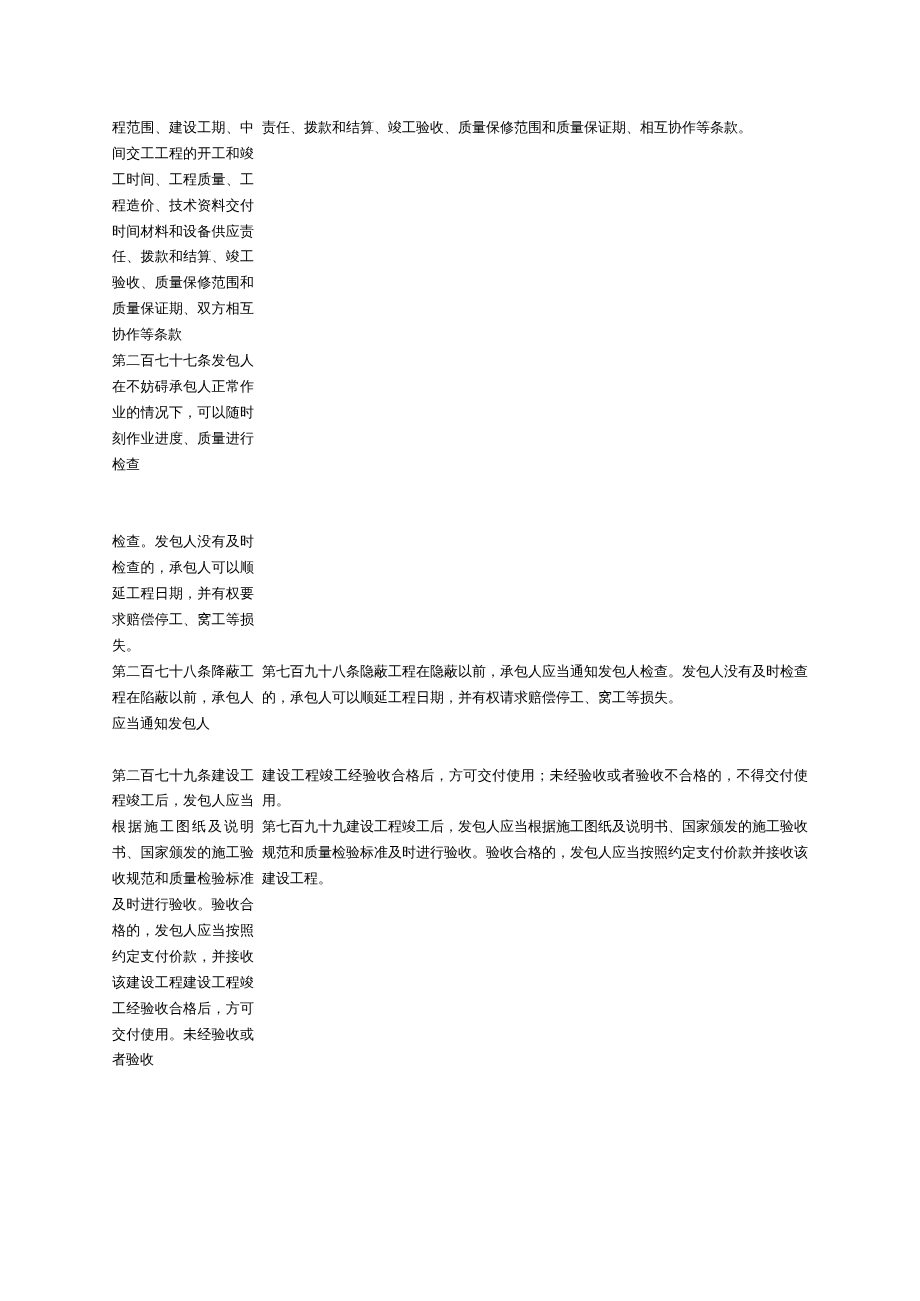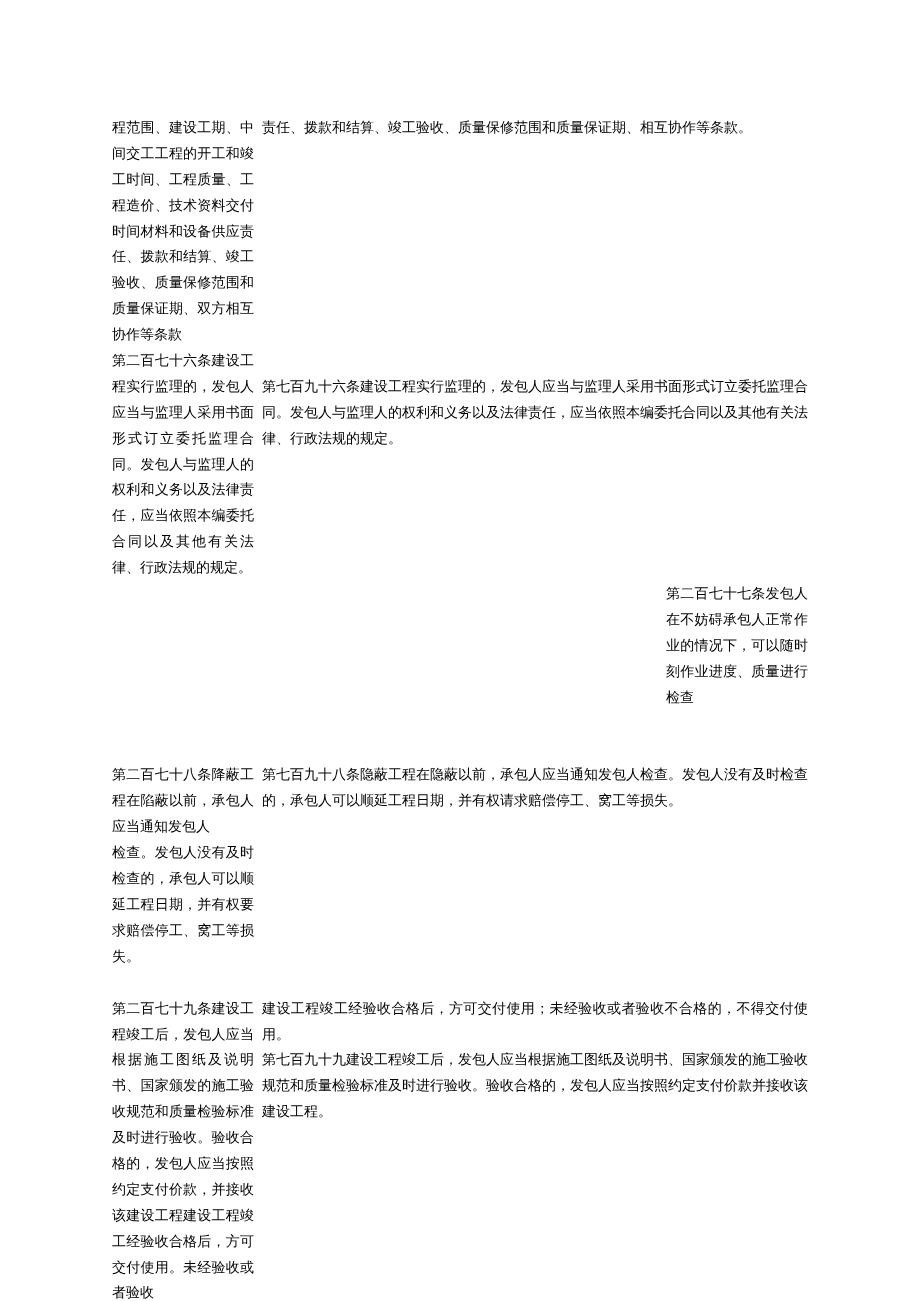--- a/index.html
+++ b/index.html
@@ -26,21 +26,20 @@
       text-justify: inter-ideograph;
     }
     .col-right {
       flex: 1;
       padding-left: 8px;
       text-align: justify;
       text-justify: inter-ideograph;
     }
     .block {
       margin-bottom: 0;
-      justify-content: flex-end;
     }
     .spacer-sm {
       height: 26px;
     }
     .spacer-md {
       height: 52px;
     }
     p {
       margin: 0;
     }
@@ -48,39 +47,35 @@
 </head>
 <body>
 
 <div class="page">
 
   <div class="row block">
     <div class="col-left">程范围、建设工期、中间交工工程的开工和竣工时间、工程质量、工程造价、技术资料交付时间材料和设备供应责任、拨款和结算、竣工验收、质量保修范围和质量保证期、双方相互协作等条款</div>
     <div class="col-right">责任、拨款和结算、竣工验收、质量保修范围和质量保证期、相互协作等条款。</div>
   </div>
 
-  <div class="row block">
-    <div class="col-left">第二百七十六条建设工程实行监理的，发包人应当与监理人采用书面形式订立委托监理合同。发包人与监理人的权利和义务以及法律责任，应当依照本编委托合同以及其他有关法律、行政法规的规定。</div>
-    <div class="col-right" style="padding-top:26px;">第七百九十六条建设工程实行监理的，发包人应当与监理人采用书面形式订立委托监理合同。发包人与监理人的权利和义务以及法律责任，应当依照本编委托合同以及其他有关法律、行政法规的规定。</div>
-  </div>
 
   <div class="row block">
     <div class="col-left">第二百七十七条发包人在不妨碍承包人正常作业的情况下，可以随时刻作业进度、质量进行检查</div>
   </div>
 
   <div class="spacer-md"></div>
 
   <div class="row block">
-    <div class="col-left">第二百七十八条降蔽工程在陷蔽以前，承包人应当通知发包人</div>
-    <div class="col-right">第七百九十八条隐蔽工程在隐蔽以前，承包人应当通知发包人检查。发包人没有及时检查的，承包人可以顺延工程日期，并有权请求赔偿停工、窝工等损失。</div>
+    <div class="col-left">检查。发包人没有及时检查的，承包人可以顺延工程日期，并有权要求赔偿停工、窝工等损失。</div>
+    <div class="col-right"></div>
   </div>
 
   <div class="row block">
-    <div class="col-left">检查。发包人没有及时检查的，承包人可以顺延工程日期，并有权要求赔偿停工、窝工等损失。</div>
-    <div class="col-right"></div>
+    <div class="col-left">第二百七十八条降蔽工程在陷蔽以前，承包人应当通知发包人</div>
+    <div class="col-right">第七百九十八条隐蔽工程在隐蔽以前，承包人应当通知发包人检查。发包人没有及时检查的，承包人可以顺延工程日期，并有权请求赔偿停工、窝工等损失。</div>
   </div>
 
   <div class="spacer-sm"></div>
 
   <div class="row block">
     <div class="col-left">第二百七十九条建设工程竣工后，发包人应当根据施工图纸及说明书、国家颁发的施工验收规范和质量检验标准及时进行验收。验收合格的，发包人应当按照约定支付价款，并接收该建设工程建设工程竣工经验收合格后，方可交付使用。未经验收或者验收</div>
     <div class="col-right">
         <p>建设工程竣工经验收合格后，方可交付使用；未经验收或者验收不合格的，不得交付使用。</p>
         <p>第七百九十九建设工程竣工后，发包人应当根据施工图纸及说明书、国家颁发的施工验收规范和质量检验标准及时进行验收。验收合格的，发包人应当按照约定支付价款并接收该建设工程。</p>
       </div>

